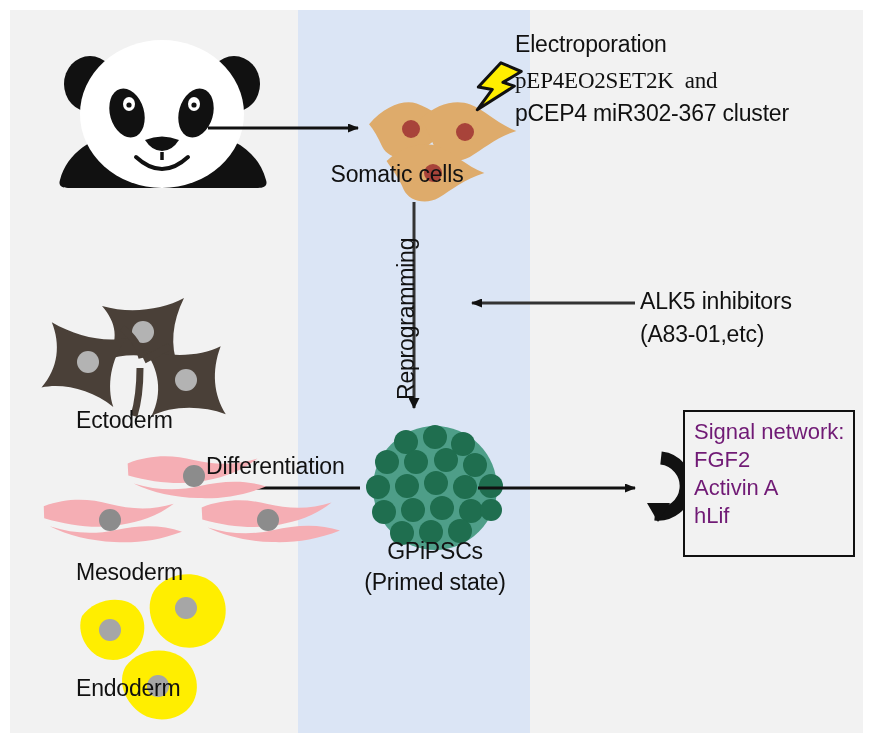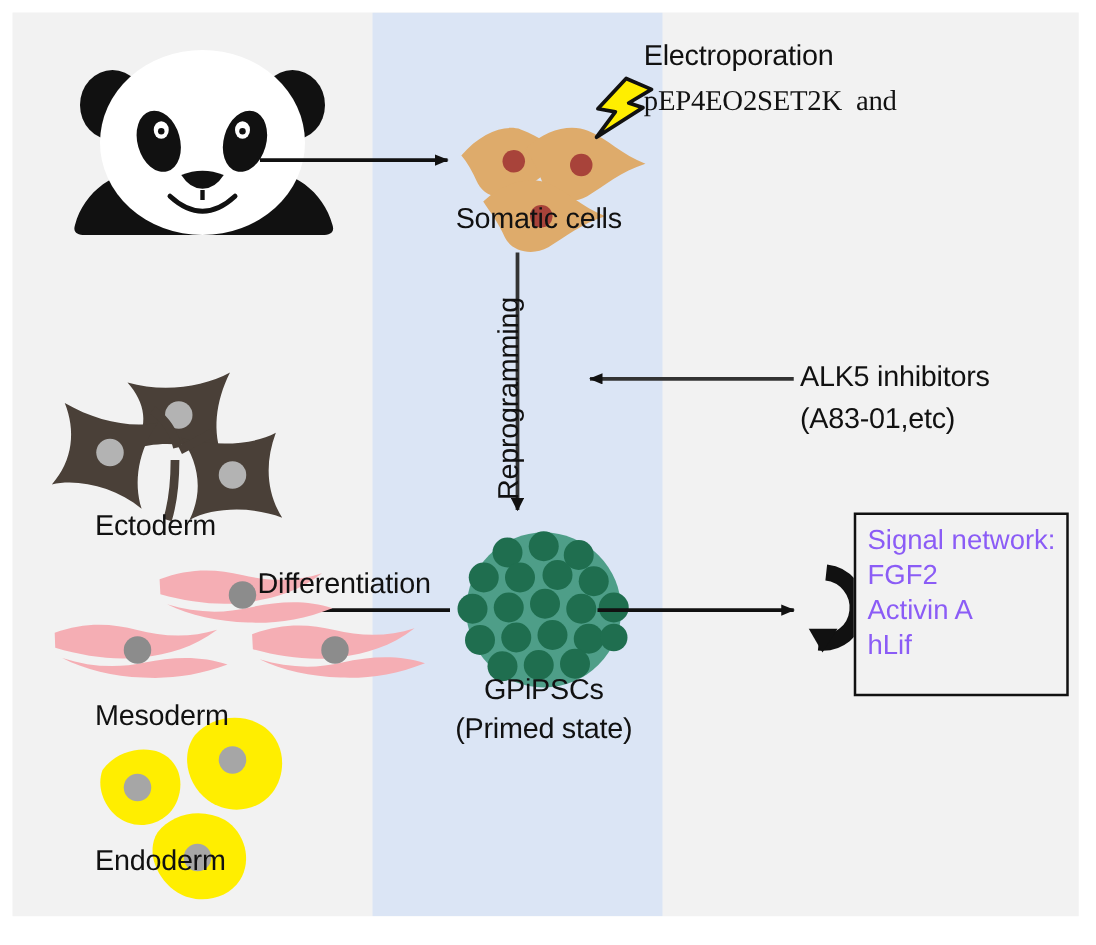--- a/index.html
+++ b/index.html
@@ -49,21 +49,21 @@
     left: 673px; top: 400px;
     width: 172px; height: 147px;
     border: 2px solid #111111;
     background: #f2f2f2;
     box-sizing: border-box;
     padding: 6px 0 0 9px;
   }
   .sigbox .line {
     font-size: 22px;
     line-height: 28px;
-    color: #8b5cf6;
+    color: #701a75;
     white-space: pre;
   }
 </style>
 </head>
 <body>
 
 <div id="figure">
 
   <div class="band"></div>
 
@@ -192,22 +192,23 @@
       <path d="M146,578 C160,562 186,560 202,572 C218,584 220,608 208,624 C196,640 172,642 156,630 C140,618 134,594 146,578 Z"></path>
       <circle cx="176" cy="598" r="11" fill="#a6a6a6"></circle>
       <path d="M116,656 C128,640 152,636 170,646 C186,656 192,678 182,694 C172,710 148,714 132,704 C116,694 106,672 116,656 Z"></path>
       <circle cx="148" cy="676" r="11" fill="#a6a6a6"></circle>
     </g>
 
   </svg>
 
   <div class="lbl" style="left:505px; top:20px;">Electroporation</div>
   <div class="lbl" style="left:505px; top:56px;font-family:Liberation Serif, serif;">pEP4EO2SET2K  and</div>
-
-  <div class="lbl center" style="left:346px; top:150px; width:150px;">Somatic cells</div>
+  <div class="lbl" style="left:505px; top:89px;">pCEP4 miR302-367 cluster</div>
+
+  <div class="lbl center" style="left:312px; top:150px; width:150px;">Somatic cells</div>
 
   <div class="vert lbl" style="left:382px; top:390px;">Reprogramming</div>
 
   <div class="lbl" style="left:630px; top:277px;text-align:right;">ALK5 inhibitors</div>
   <div class="lbl" style="left:630px; top:310px;">(A83-01,etc)</div>
 
   <div class="lbl" style="left:196px; top:442px;text-align:center;">Differentiation</div>
 
   <div class="lbl center" style="left:345px; top:527px; width:160px;">GPiPSCs</div>
   <div class="lbl center" style="left:345px; top:558px; width:160px;">(Primed state)</div>

